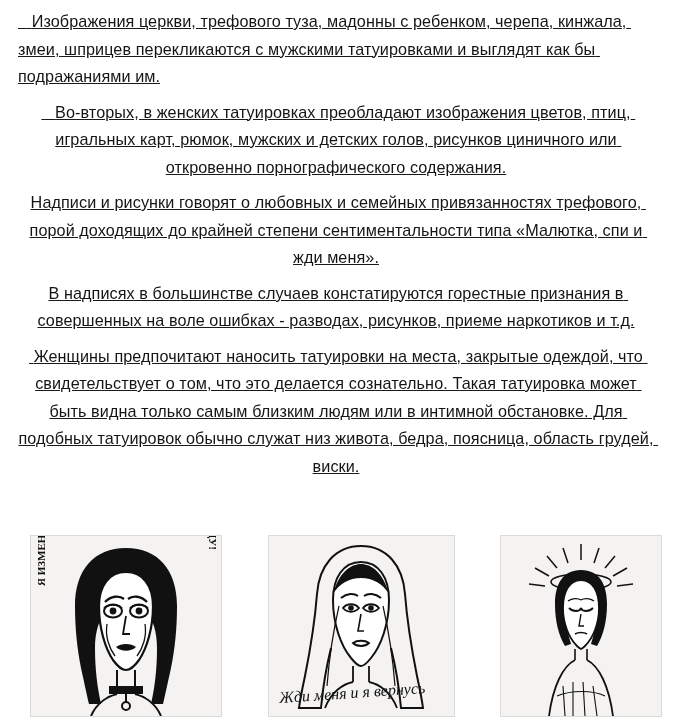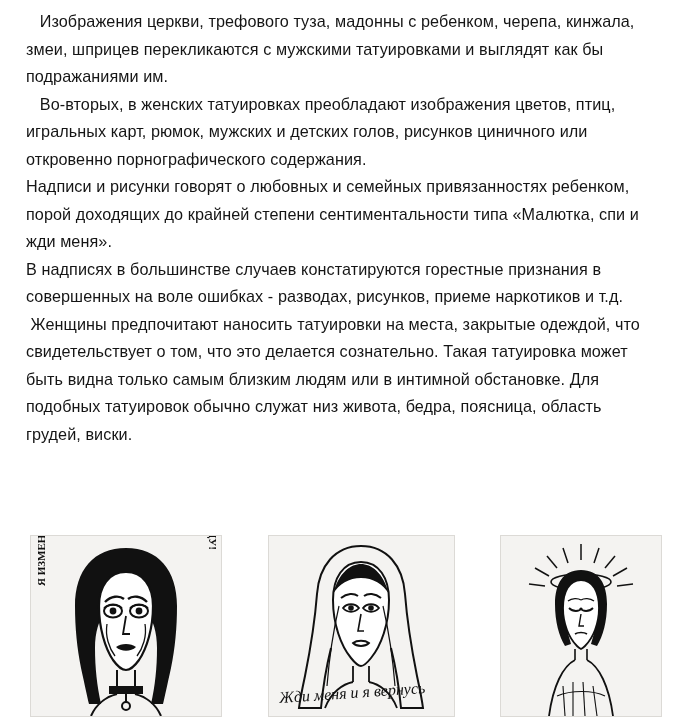--- a/index.html
+++ b/index.html
@@ -12,34 +12,36 @@
     background: #ffffff;
     font-family: "Liberation Sans", sans-serif;
     color: #1a1a1a;
     overflow: hidden;
   }
   .page {
     position: relative;
     width: 664px;
     height: 717px;
     box-sizing: border-box;
-    padding: 8px 10px 0 26px;
+    padding: 8px 10px 0 18px;
+    text-decoration: underline;
   }
   .text-block {
     font-size: 16.2px;
     line-height: 27.5px;
     color: #151515;
     letter-spacing: 0.005em;
   }
   .para {
     margin: 0;
     white-space: pre-wrap;
   }
   .para + .para {
-    margin-top: 0;
+    margin-top: 8px;
+    text-align: center;
   }
   .images-row {
     position: absolute;
     left: 0;
     top: 535px;
     width: 700px;
     height: 182px;
     display: flex;
     justify-content: space-between;
     padding: 0 8px;
@@ -93,21 +95,21 @@
   }
 </style>
 </head>
 <body>
 
 <div class="page">
 
   <div class="text-block">
     <p class="para">   Изображения церкви, трефового туза, мадонны с ребенком, черепа, кинжала, змеи, шприцев перекликаются с мужскими татуировками и выглядят как бы подражаниями им.</p>
     <p class="para">   Во-вторых, в женских татуировках преобладают изображения цветов, птиц, игральных карт, рюмок, мужских и детских голов, рисунков циничного или откровенно порнографического содержания.</p>
-    <p class="para">Надписи и рисунки говорят о любовных и семейных привязанностях ребенком, порой доходящих до крайней степени сентиментальности типа «Малютка, спи и жди меня».</p>
+    <p class="para">Надписи и рисунки говорят о любовных и семейных привязанностях трефового, порой доходящих до крайней степени сентиментальности типа «Малютка, спи и жди меня».</p>
     <p class="para">В надписях в большинстве случаев констатируются горестные признания в совершенных на воле ошибках - разводах, рисунков, приеме наркотиков и т.д.</p>
     <p class="para"> Женщины предпочитают наносить татуировки на места, закрытые одеждой, что свидетельствует о том, что это делается сознательно. Такая татуировка может быть видна только самым близким людям или в интимной обстановке. Для подобных татуировок обычно служат низ живота, бедра, поясница, область грудей, виски.</p>
   </div>
 
   <div class="images-row">
 
     <div class="tattoo-card tattoo-1">
       <svg viewBox="0 0 190 180" xmlns="http://www.w3.org/2000/svg">
         <rect x="0" y="0" width="190" height="180" fill="#f4f3f1"></rect>
 

